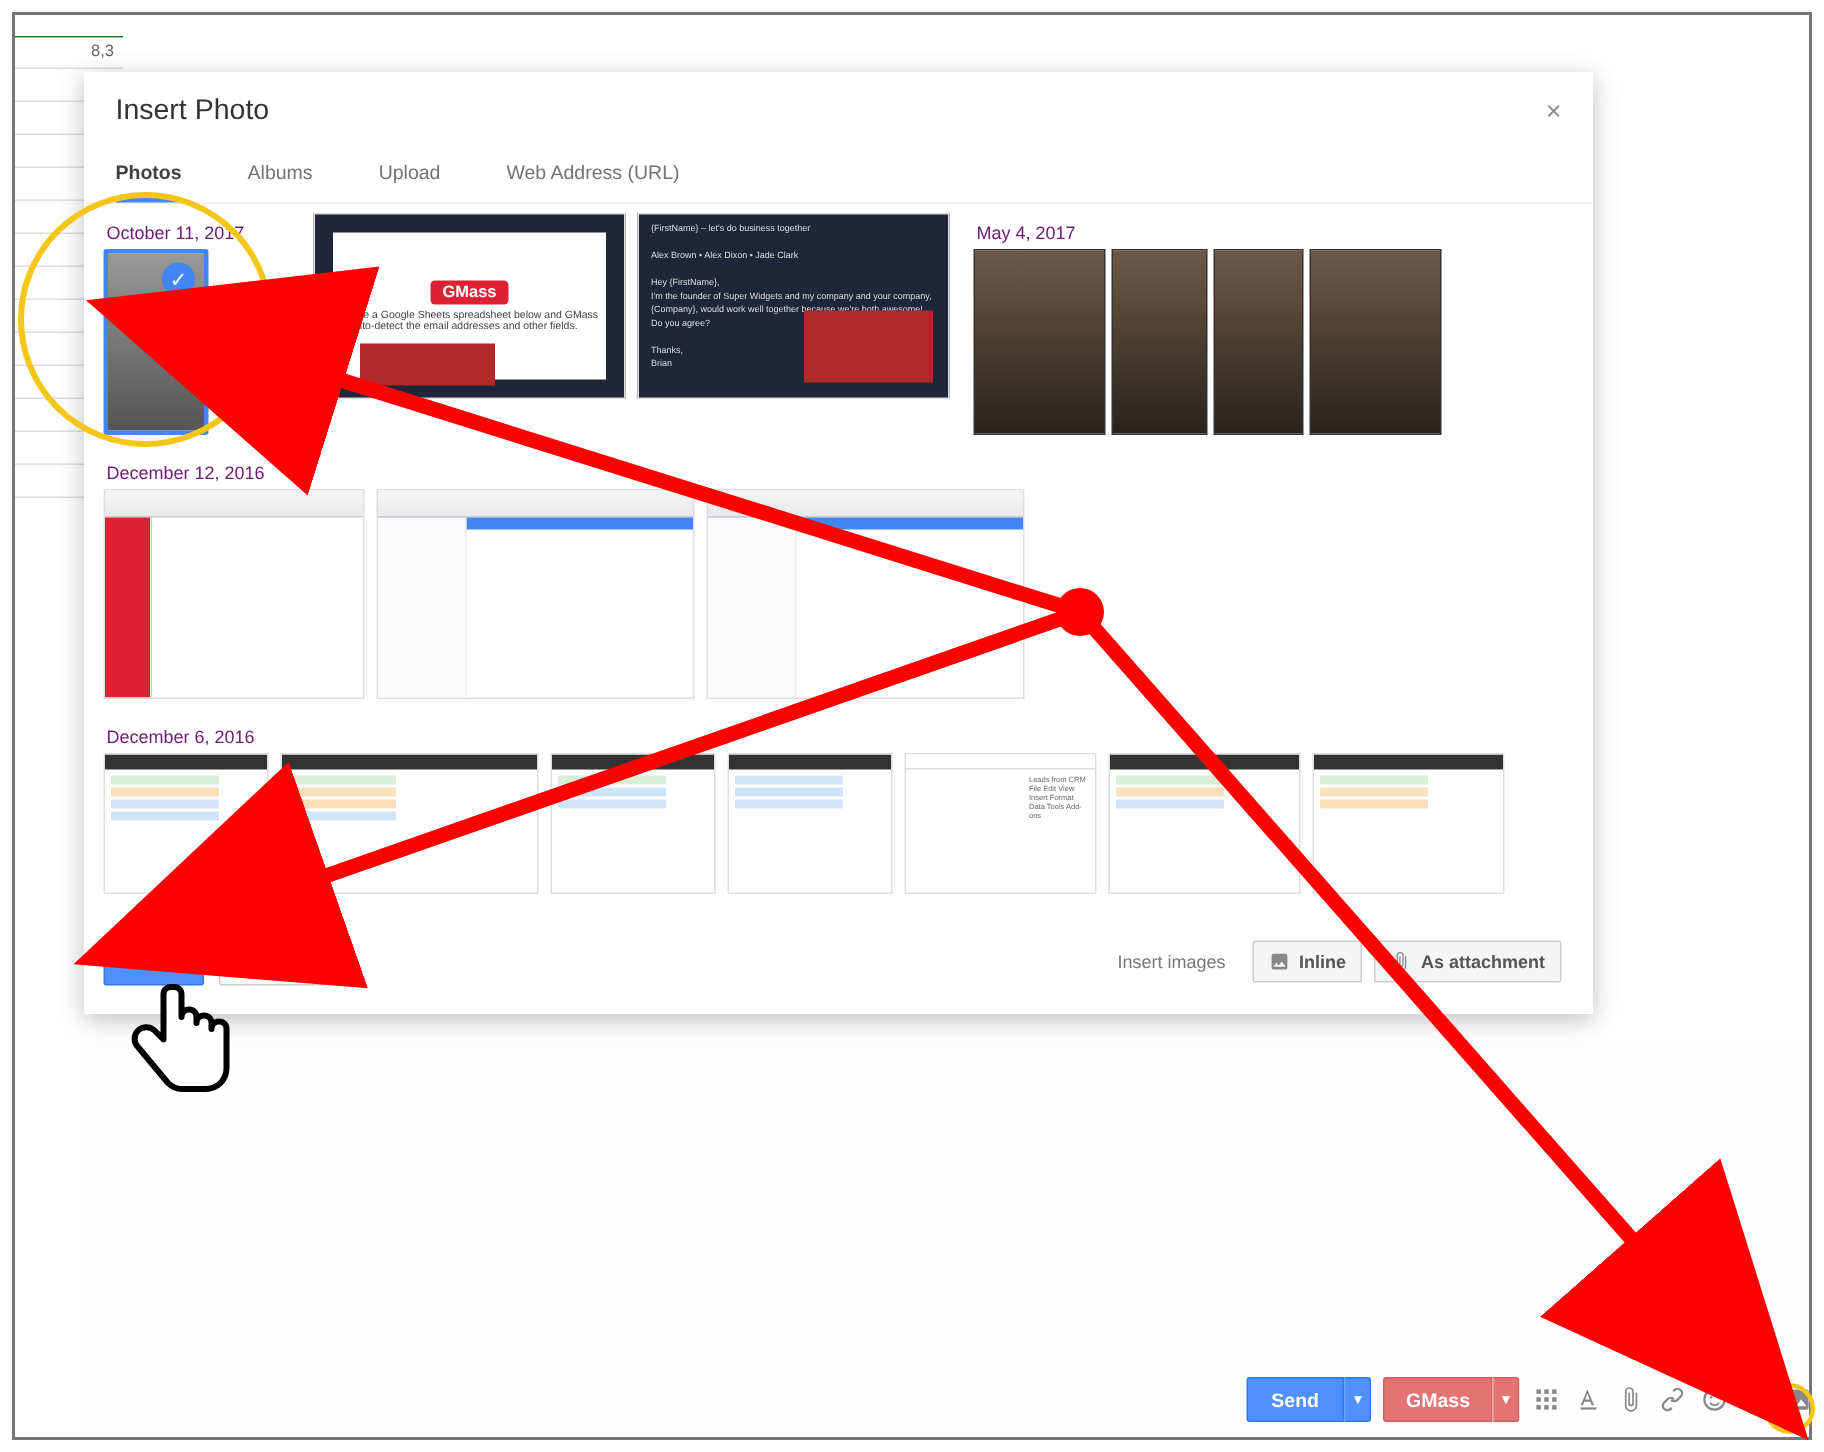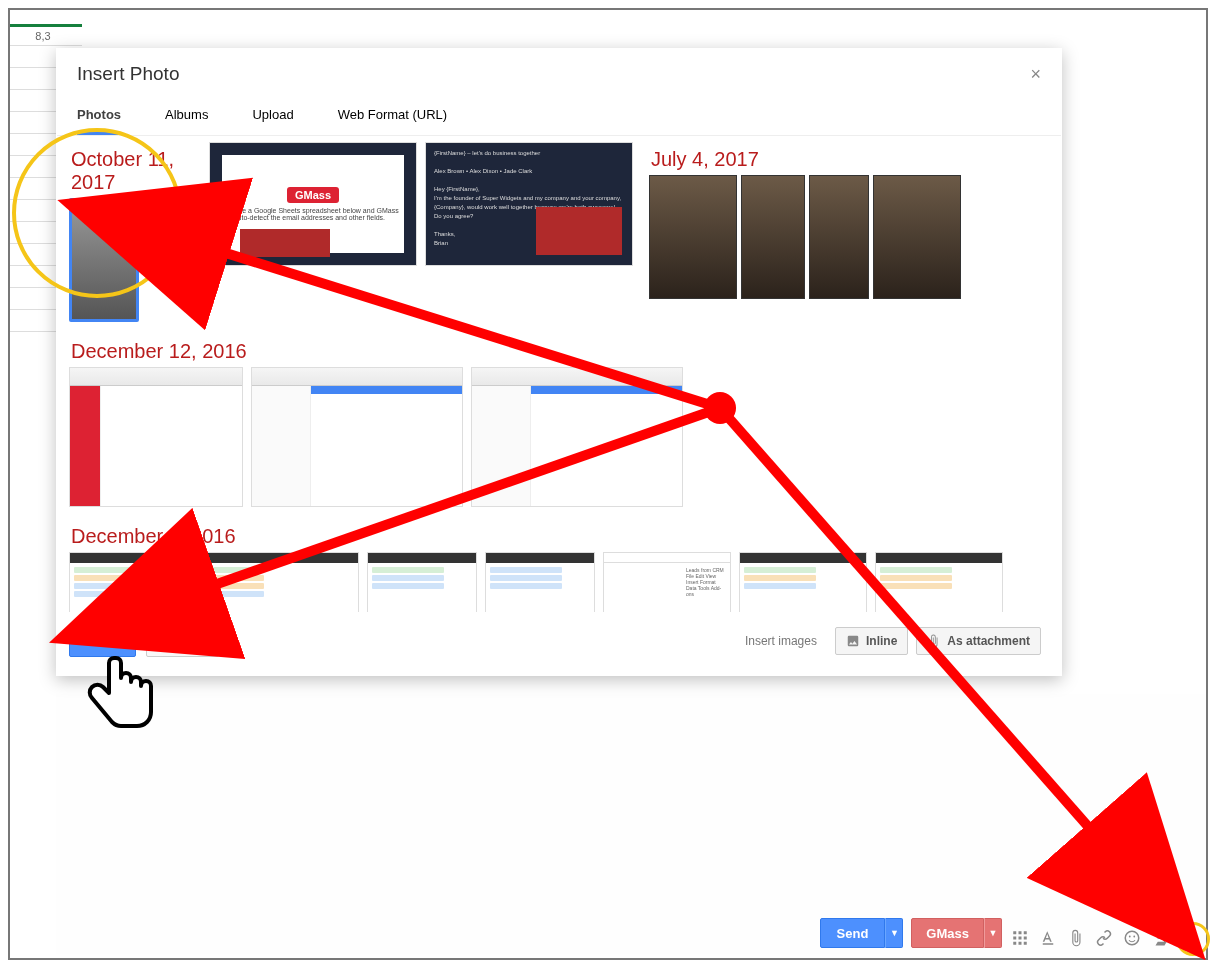--- a/index.html
+++ b/index.html
@@ -20,31 +20,31 @@
   }
   .bg-spreadsheet {
     position: absolute;
     left: 10px; top: 24px;
     width: 72px;
     color: #666;
     font-size: 11px;
     line-height: 18px;
   }
   .bg-row { height: 22px; border-bottom: 1px solid #ddd; text-align: right; padding-right: 6px; }
-  .bg-row:first-child { border-top: 3px solid #15803d; text-align: center; }
+  .bg-row:first-child { border-top: 1px solid #15803d; }
   .bg-bottom-strip {
     position: absolute;
     left: 56px; right: 10px; bottom: 14px; height: 260px;
     background: #fefefe;
   }
   .compose-bar {
     position: absolute;
-    right: 18px; bottom: 20px;
+    right: 7px; bottom: 20px;
     display: flex;
-    align-items: flex-end;
+    align-items: center;
     gap: 8px;
   }
   .send-btn {
     display: inline-flex;
     height: 30px;
   }
   .send-main {
     background: #4d90fe;
     color: #fff;
     font-size: 13px;
@@ -117,37 +117,37 @@
   }
   .modal-title { font-size: 19px; color: #333; }
   .modal-close { font-size: 18px; color: #888; cursor: pointer; }
   .tabrow {
     display: flex; gap: 44px;
     padding: 4px 20px 0 20px;
     border-bottom: 1px solid #eee;
   }
   .tab {
     font-size: 13px;
-    color: #000000;
+    color: #737373;
     padding: 8px 0 10px 0;
     cursor: pointer;
   }
   .tab.active {
     font-weight: bold;
     border-bottom: 3px solid #4285f4;
     color: #404040;
   }
   .scroll-area {
     flex: 1 1 auto;
     overflow: hidden;
     padding: 6px 12px 0 12px;
   }
   .date-label {
-    font-size: 20px;
-    color: #b91c1c;
+    font-size: 12px;
+    color: #701a75;
     margin: 6px 0 4px 2px;
   }
   .photo-row { display: flex; gap: 10px; align-items: flex-start; }
   .photo-cluster { display: flex; flex-direction: column; }
   .thumb {
     width: 70px; height: 124px;
     background: linear-gradient(#999, #555);
     border-radius: 2px;
     position: relative;
     border: 3px solid #4285f4;
@@ -347,21 +347,21 @@
 
 <div class="modal">
   <div class="modal-header">
     <div class="modal-title">Insert Photo</div>
     <div class="modal-close">×</div>
   </div>
   <div class="tabrow">
     <div class="tab active">Photos</div>
     <div class="tab">Albums</div>
     <div class="tab">Upload</div>
-    <div class="tab">Web Format (URL)</div>
+    <div class="tab">Web Address (URL)</div>
   </div>
 
   <div class="scroll-area">
     <div class="photo-row">
 
       <div class="photo-cluster" style="width:130px">
         <div class="date-label">October 11, 2017</div>
         <div class="thumb">
           <div class="check">✓</div>
         </div>
@@ -377,21 +377,21 @@
             <div style="position:absolute;left:30px;bottom:8px;width:90px;height:28px;background:#b02a2a"></div>
           </div>
           <div class="wide-thumb dark" style="width:208px">
             <div class="dark-txt">{FirstName} – let's do business together<br><br>Alex Brown • Alex Dixon • Jade Clark<br><br>Hey {FirstName},<br>I'm the founder of Super Widgets and my company and your company, {Company}, would work well together because we're both awesome! Do you agree?<br><br>Thanks,<br>Brian</div>
             <div class="red-panel"></div>
           </div>
         </div>
       </div>
 
       <div class="photo-cluster" style="flex:1">
-        <div class="date-label">July 4, 2017</div>
+        <div class="date-label">May 4, 2017</div>
         <div style="display:flex;gap:4px">
           <div class="shoe" style="width:88px"></div>
           <div class="shoe" style="width:64px"></div>
           <div class="shoe" style="width:60px"></div>
           <div class="shoe" style="width:88px"></div>
         </div>
       </div>
     </div>
 
     <div class="photo-cluster" style="margin-top:12px">

